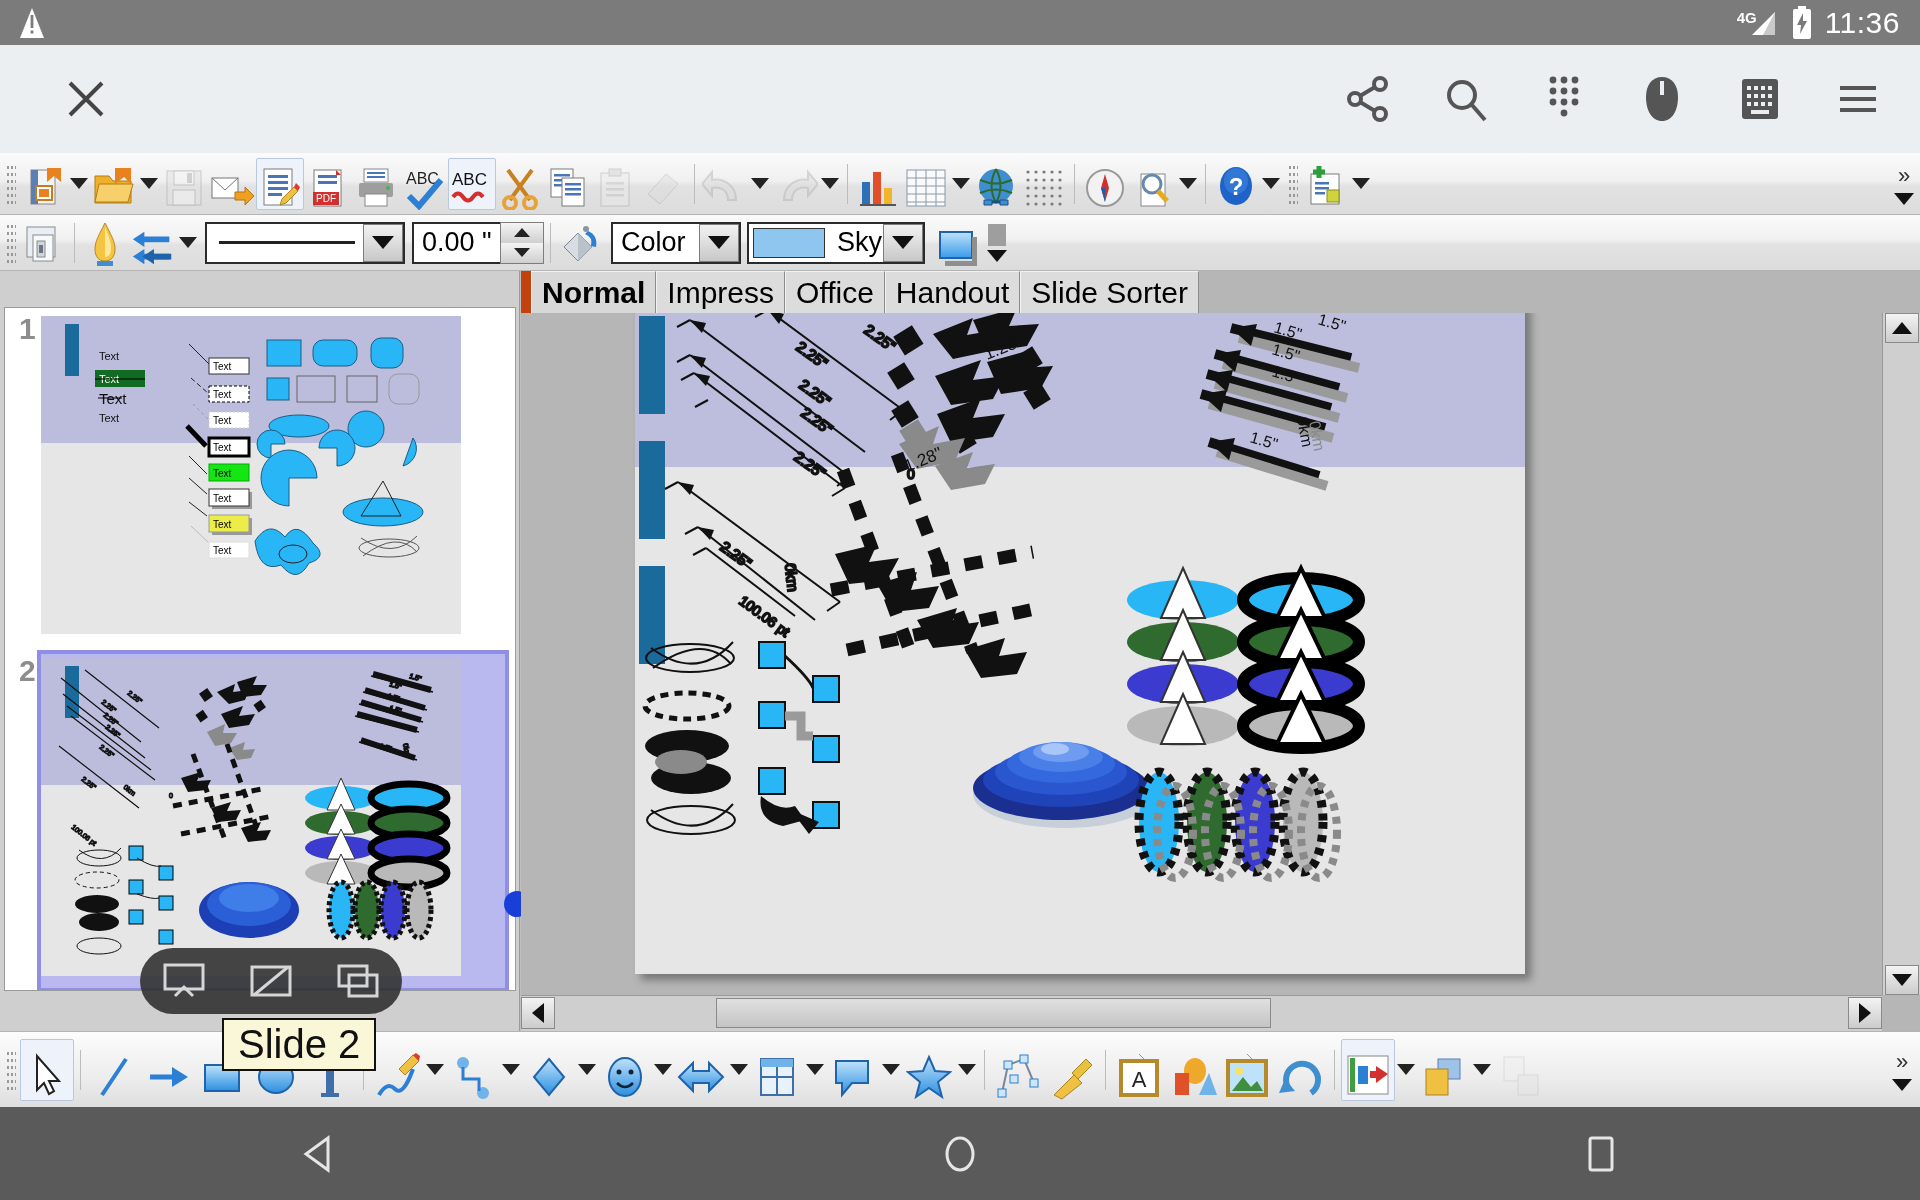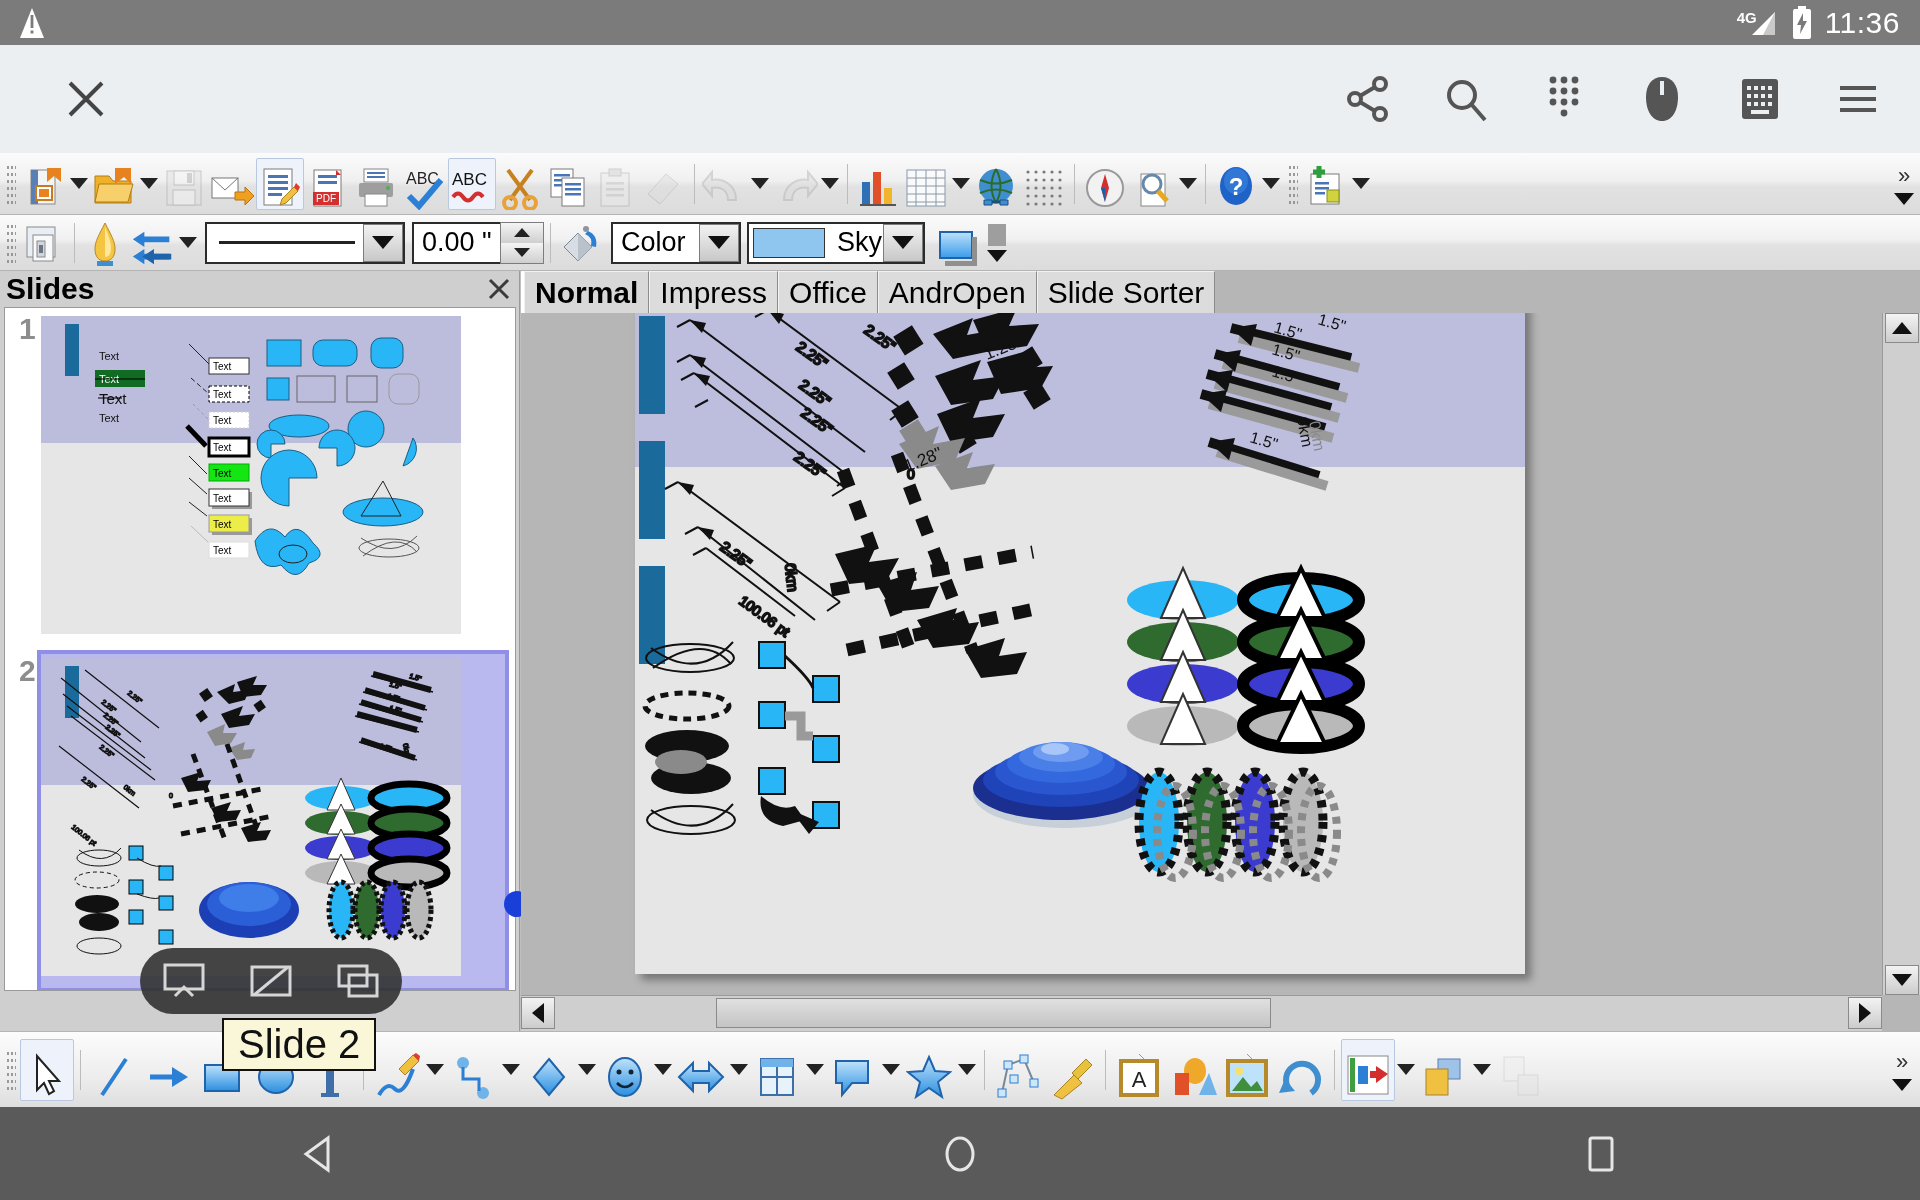--- a/index.html
+++ b/index.html
@@ -86,21 +86,21 @@
   
   #float-toolbar{
     position:absolute; left:140px; top:948px; width:262px; height:66px;
     background:rgba(45,45,45,.88); border-radius:33px;
     display:flex; align-items:center; justify-content:space-around; z-index:35;
   }
   #float-toolbar .fi{ width:54px;height:44px; display:flex;align-items:center;justify-content:center;}
   
   #editor{ position:absolute; left:521px; top:271px; width:1399px; height:760px; background:#b6b6b6;}
   #view-tabs{ position:absolute; left:0; top:0; height:42px; display:flex; align-items:stretch;
-              background:#ffffff; padding-left:3px;}
+              background:#c2410c; padding-left:10px;}
   .vtab{ display:flex;align-items:center; padding:0 10px; font-size:30px; color:#000;
          background:#dcdcdc; border:1px solid #f2f2f2; border-bottom:none; border-right:1px solid #8b8b8b;}
   .vtab.active{ font-weight:bold; background:#d8d8d8;}
   #canvas-area{ position:absolute; left:0; top:42px; width:1361px; height:682px;
                 background:#b6b6b6; overflow:hidden;}
   #slide-canvas{ position:absolute; left:114px; top:-11px; width:890px; height:672px;
                  background:#e6e6e6; box-shadow:6px 6px 8px rgba(0,0,0,.35); overflow:hidden;}
   #slide-canvas .band{ position:absolute;left:0;top:0;width:100%;height:165px;background:#bdbdde;}
   .canvas-bars{ position:absolute; left:4px; top:14px; width:26px; height:640px;}
   .canvas-bars span{ position:absolute; left:0; width:26px; height:98px; background:#1b6a9c;}
@@ -619,28 +619,20 @@
       </svg>
   </span>
 
   <span style="display:flex;flex-direction:column;align-items:center;margin-left:4px;">
     <span style="width:18px;height:22px;background:#9e9e9e;"></span>
     <span class="tri-d" style="margin-top:4px"></span>
   </span>
 </div>
 
 <div id="slides-panel">
-  <div id="slides-header">
-    <span id="slides-title">Slides</span>
-    <span id="slides-close">
-      <svg width="26" height="26" viewBox="0 0 26 26">
-          <path d="M4 4 L22 22 M22 4 L4 22" stroke="#3b3b3b" stroke-width="3"></path>
-        </svg>
-    </span>
-  </div>
 
   <div id="slides-list">
 
     <div class="thumb-row" style="top:0">
       <span class="thumb-num">1</span>
       <div class="mini-slide">
         <div class="band"></div>
         <div class="mini-bars">
           <span style="top:0"></span>
             <span style="top:66"></span>
@@ -859,21 +851,21 @@
     <div class="vtab active">
         <span>Normal</span>
       </div>
     <div class="vtab">
         <span>Impress</span>
       </div>
     <div class="vtab">
         <span>Office</span>
       </div>
     <div class="vtab">
-        <span>AndrOpen</span>
+        <span>Handout</span>
       </div>
     <div class="vtab">
         <span>Slide Sorter</span>
       </div>
   </div>
 
   <div id="canvas-area">
     <div id="slide-canvas">
       <div class="band"></div>
       <div class="canvas-bars">

